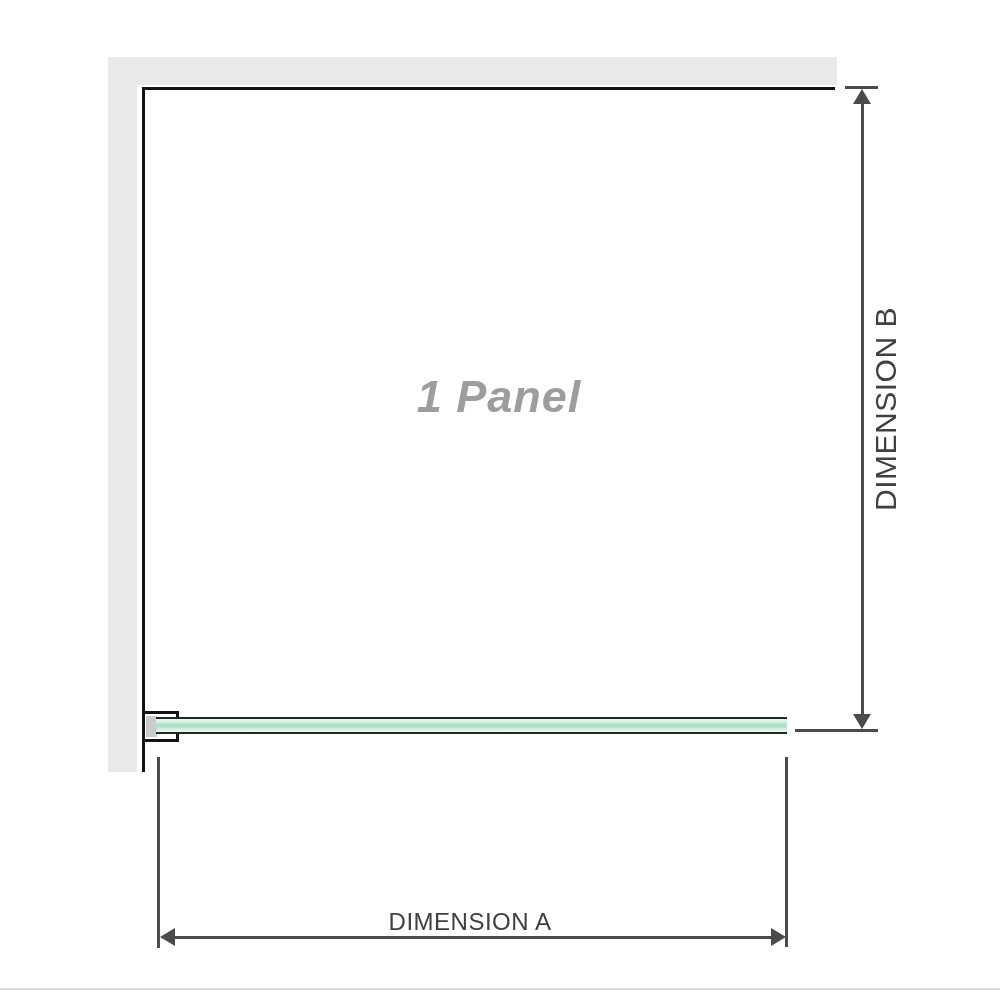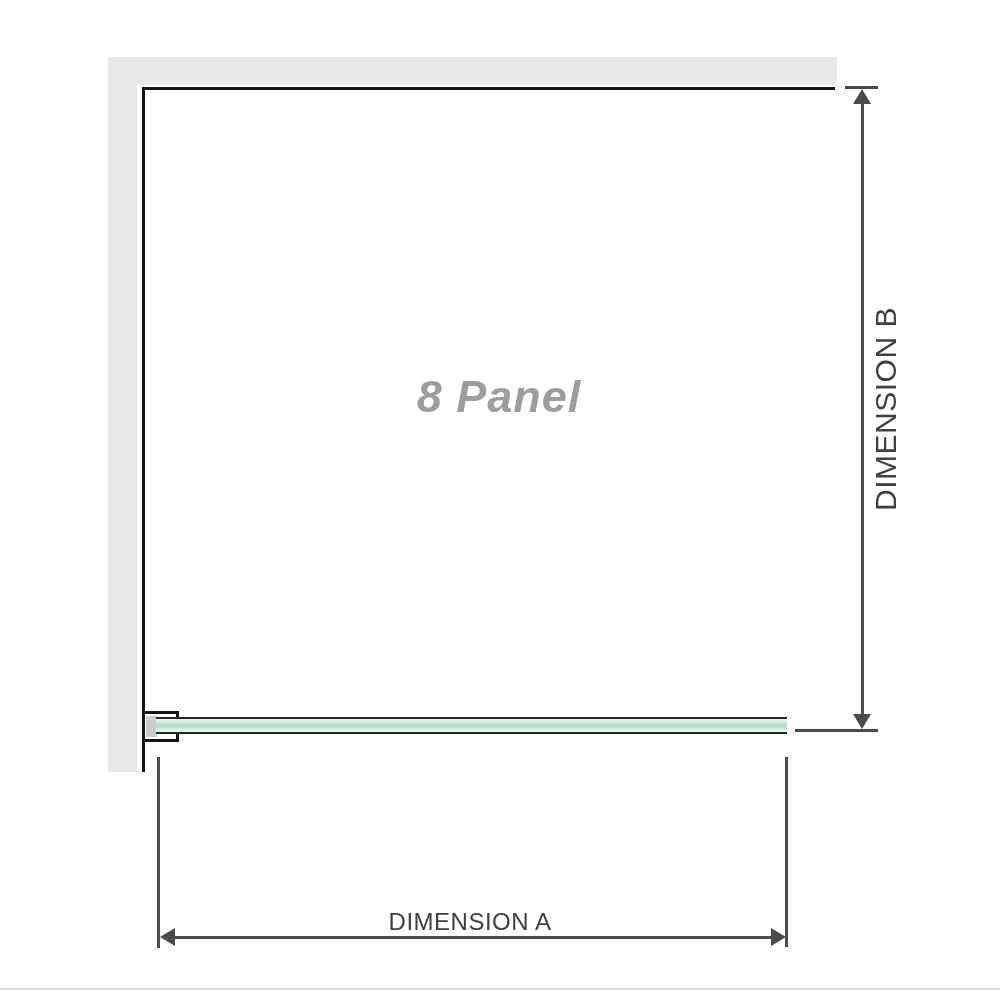--- a/index.html
+++ b/index.html
@@ -169,17 +169,17 @@
   <div class="abs tri dimb-arrow-down"></div>
   <div class="abs dimb-label">DIMENSION B</div>
 
   <div class="abs dim dima-ext-left"></div>
   <div class="abs dim dima-ext-right"></div>
   <div class="abs dim dima-line"></div>
   <div class="abs tri dima-arrow-left"></div>
   <div class="abs tri dima-arrow-right"></div>
   <div class="abs dima-label">DIMENSION A</div>
 
-  <div class="abs panel-label">8 Panel</div>
+  <div class="abs panel-label">1 Panel</div>
 
   <div class="abs baseline"></div>
 
 </div>
 
 </body></html>

